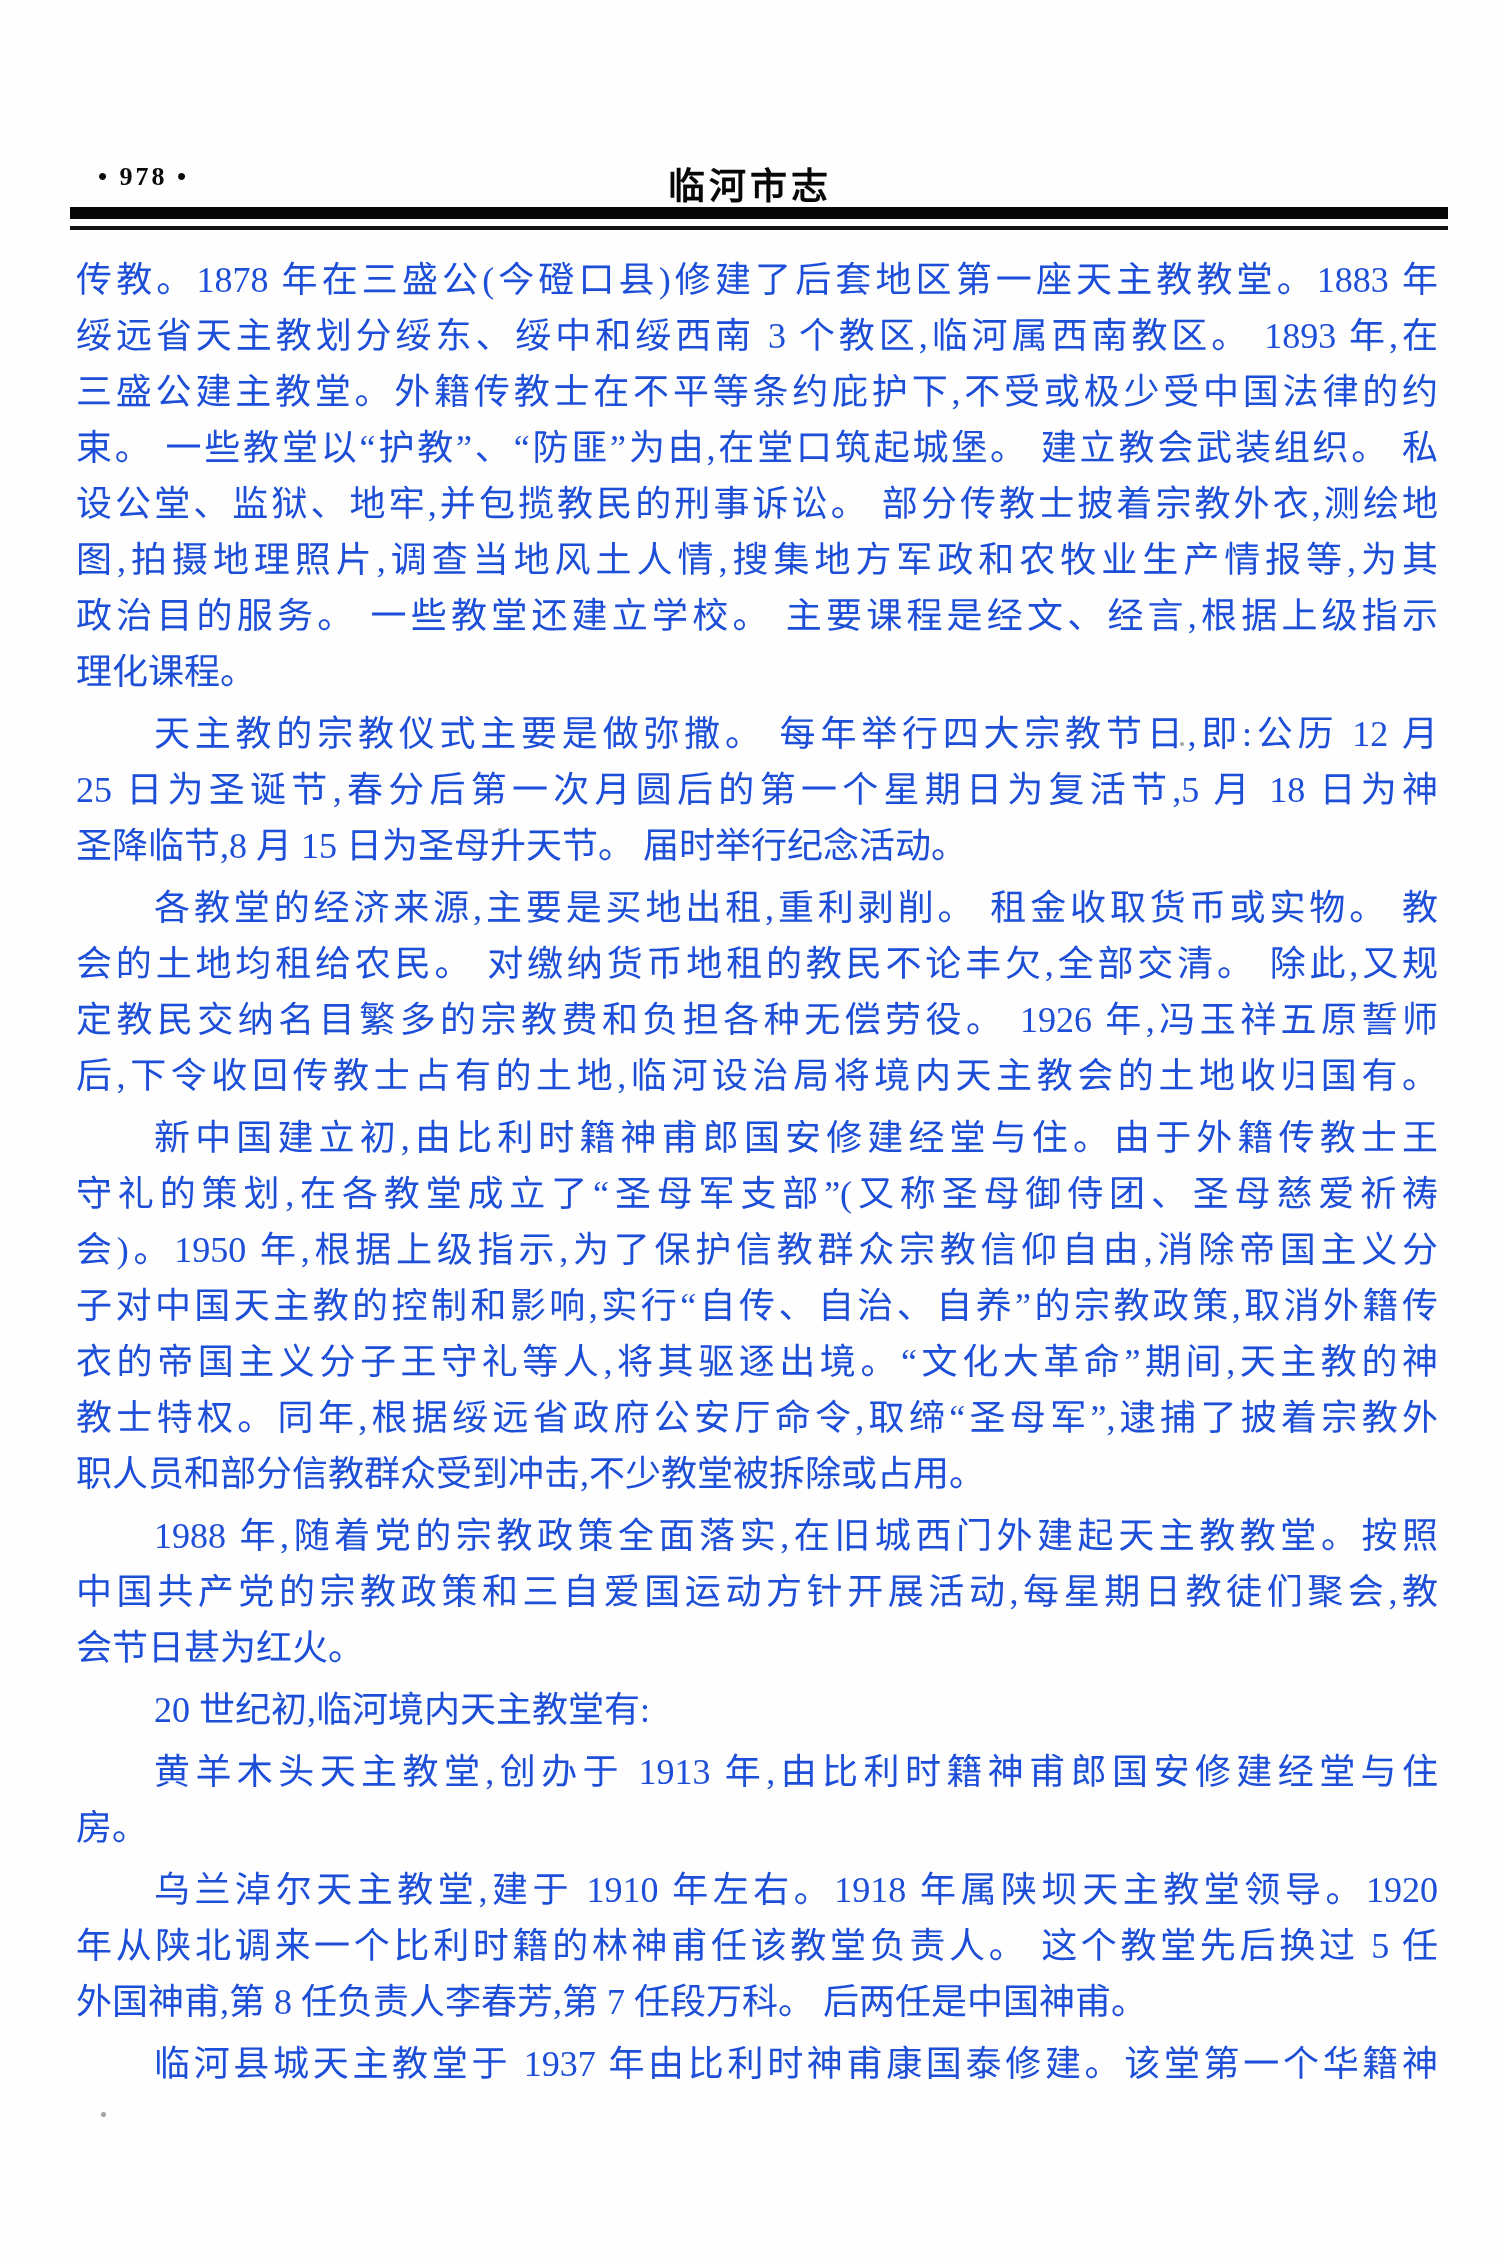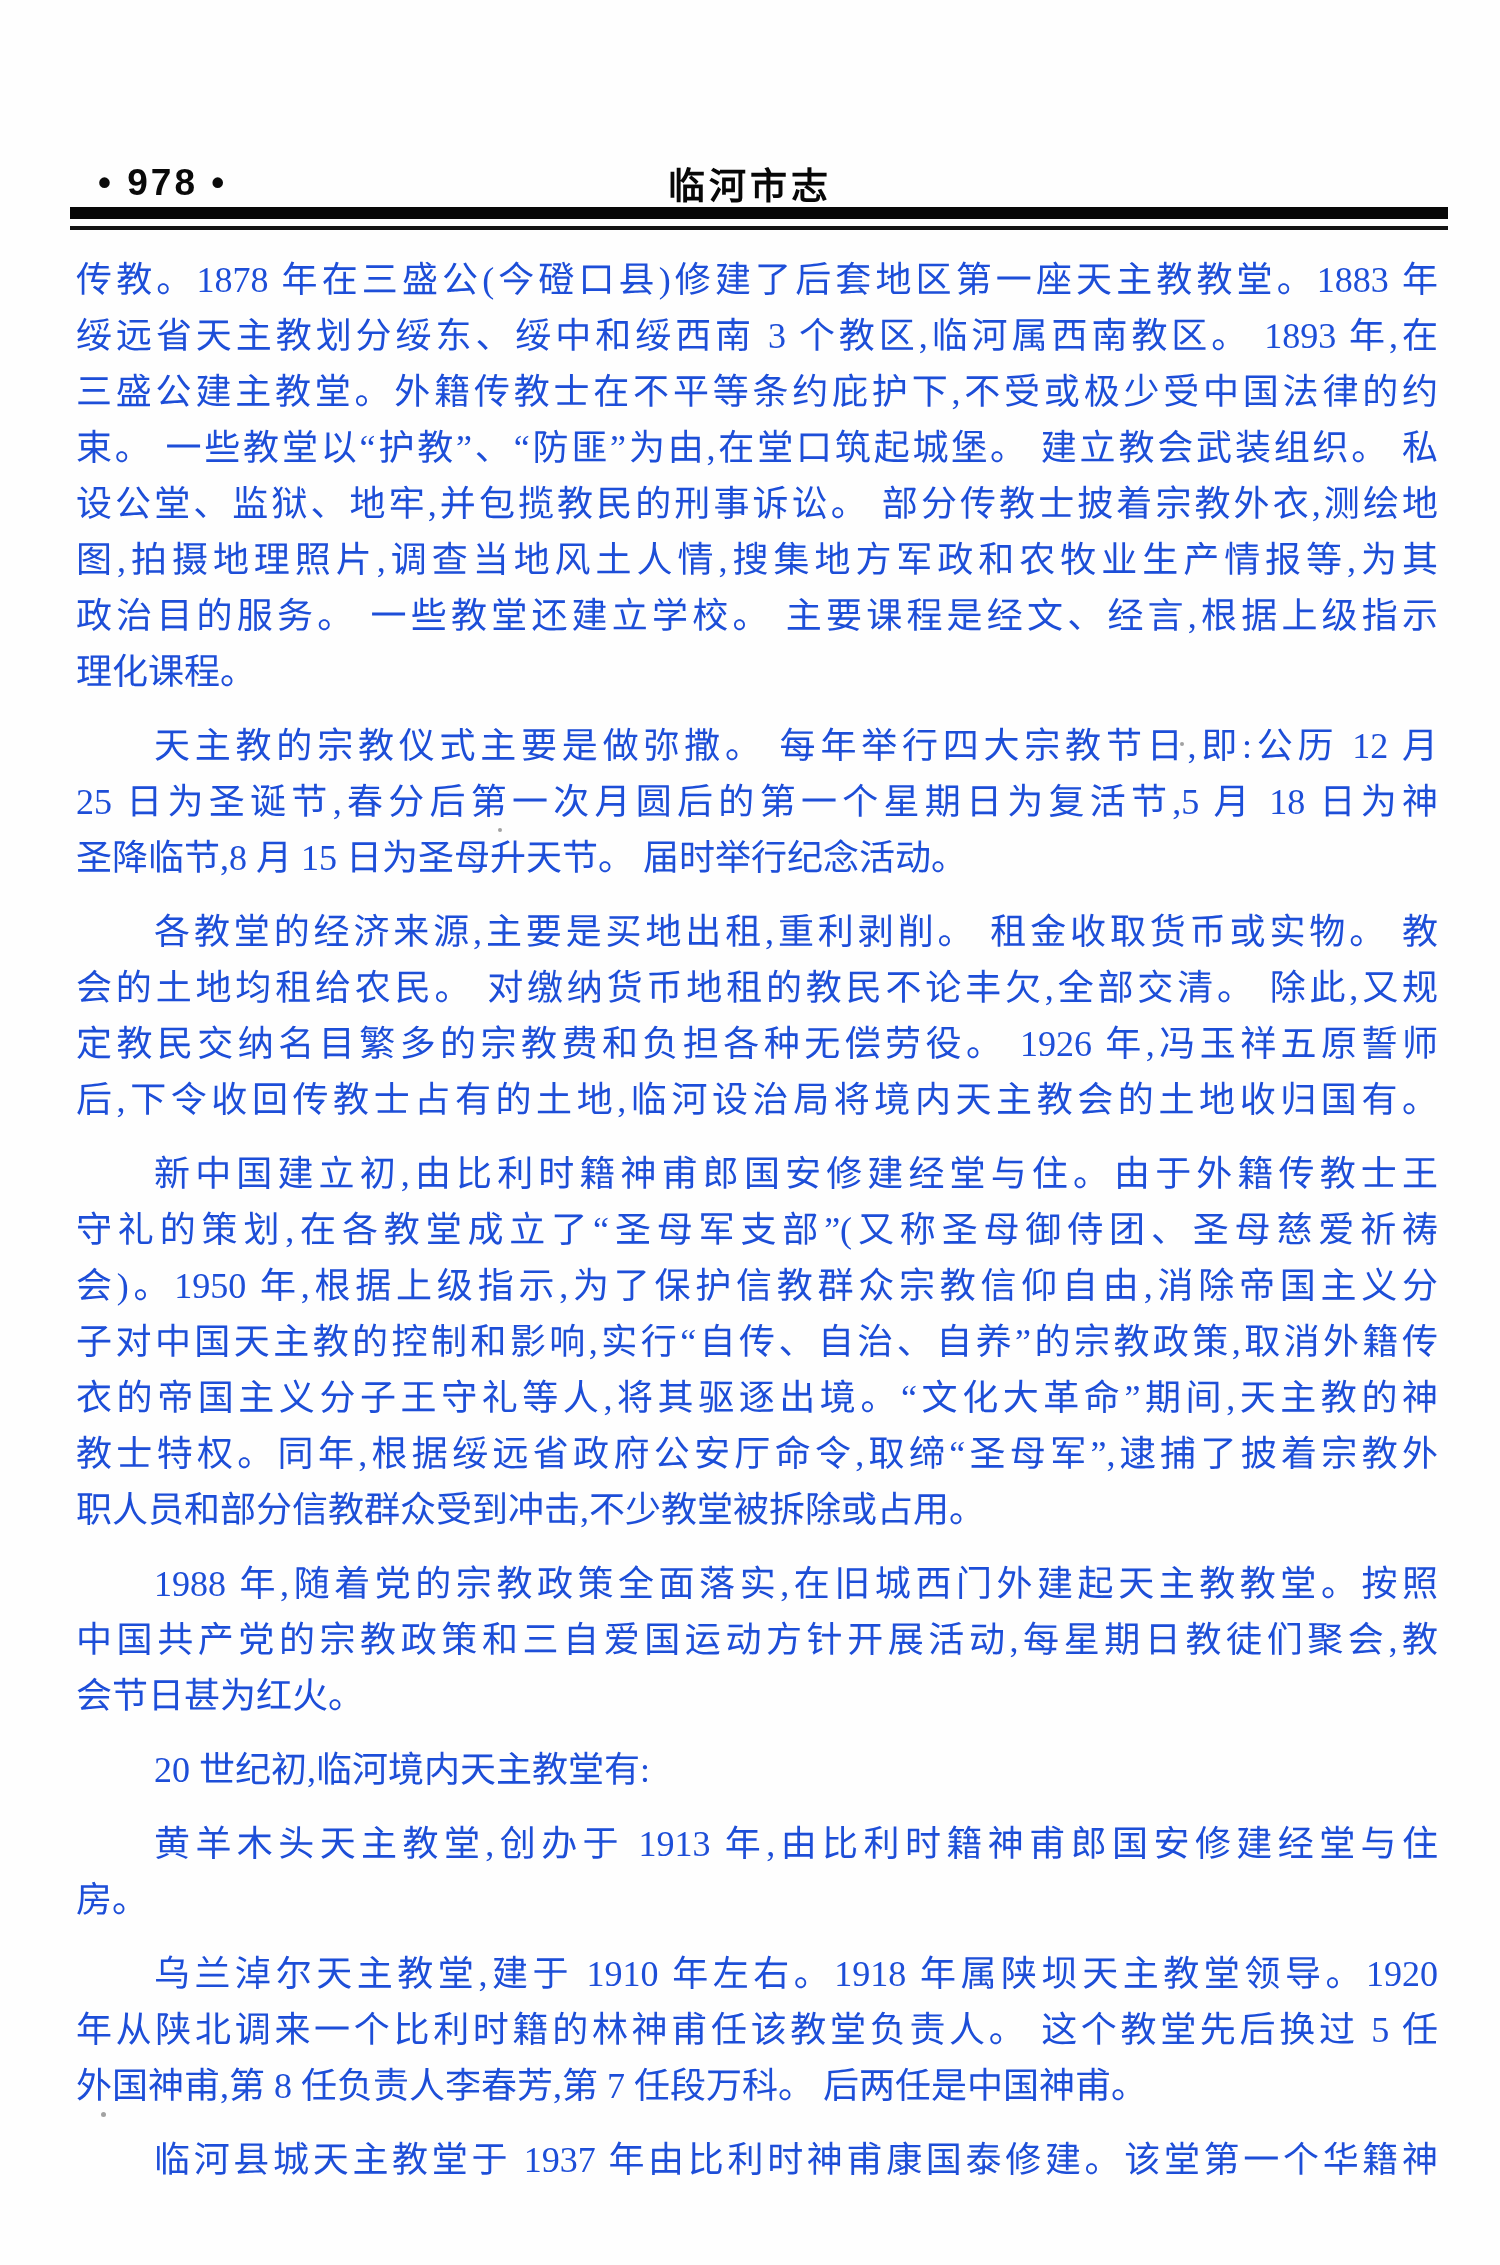--- a/index.html
+++ b/index.html
@@ -13,24 +13,24 @@
     overflow: hidden;
   }
   .page {
     position: absolute; inset: 0;
     background: #fefefe;
   }
   
   .page-number {
     position: absolute;
     left: 98px; top: 162px;
-    font-size: 37px;
+    font-size: 26px;
     font-weight: bold;
     letter-spacing: 3px;
-    font-family: Liberation Sans, sans-serif;
+    font-family: Liberation Serif, serif;
     color: #0a0a0a;
     white-space: nowrap;
   }
   .running-title {
     position: absolute;
     left: 0; right: 0; top: 156px;
     text-align: center;
     font-size: 37px;
     font-weight: bold;
     letter-spacing: 4px;
@@ -53,21 +53,21 @@
   
   .page-body {
     position: absolute;
     left: 76px; top: 252px;
     width: 1362px;
     font-size: 36px;
     line-height: 56px;
     color: #1d4ed8;
   }
   .para { margin: 0; }
-  .para + .para { margin-top: 18px; }
+  .para + .para { margin-top: 6px; }
   .line {
     text-align: justify;
     text-align-last: justify;
     text-justify: inter-character;
     word-break: keep-all;
     overflow: hidden;
     white-space: normal;
   }
   .line.end {
     text-align-last: left;

